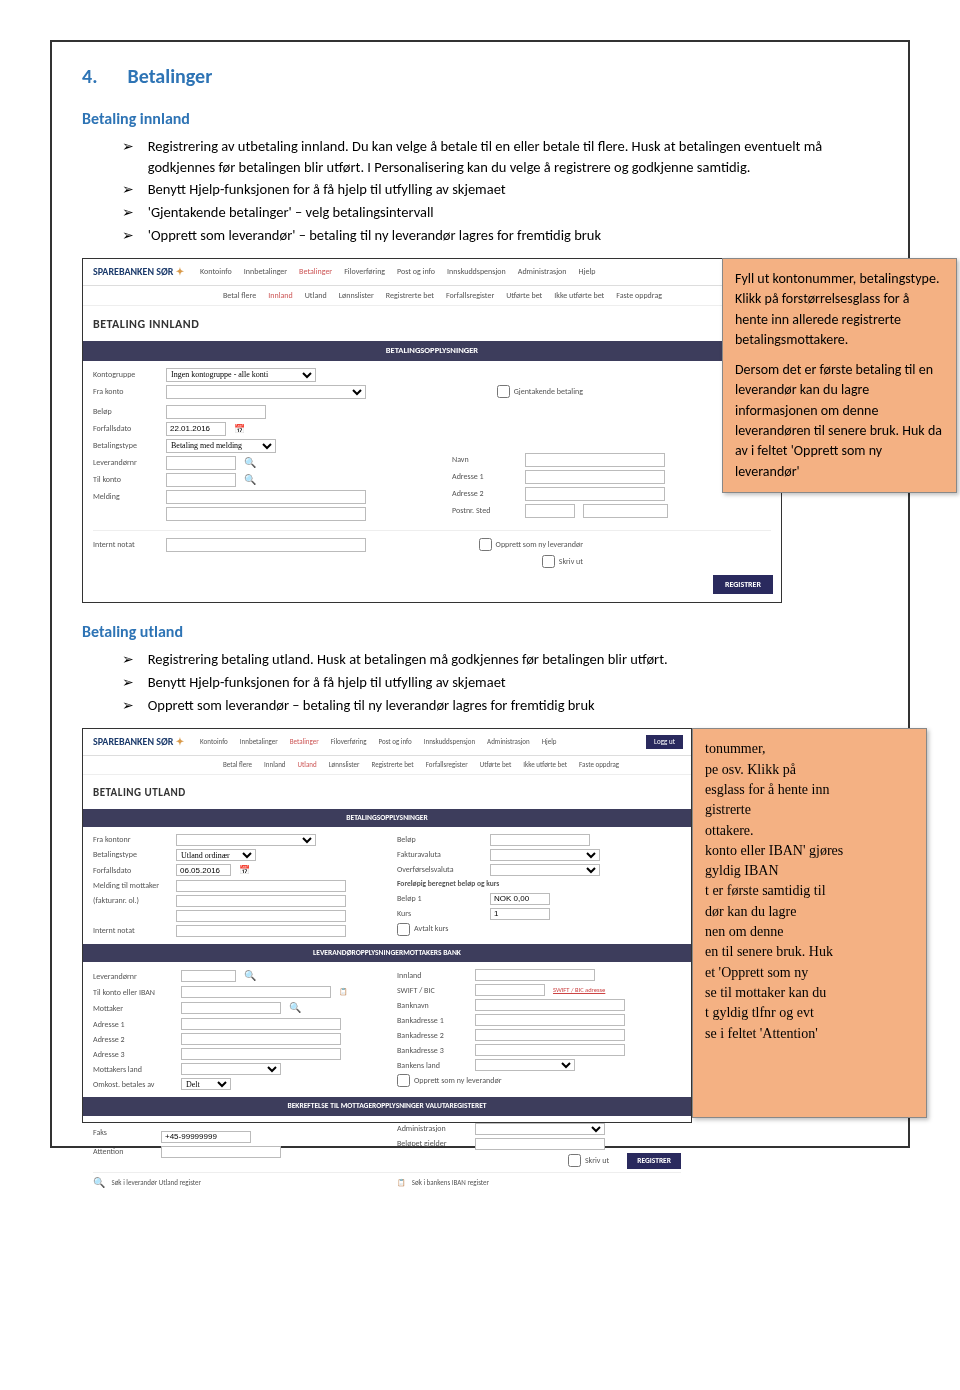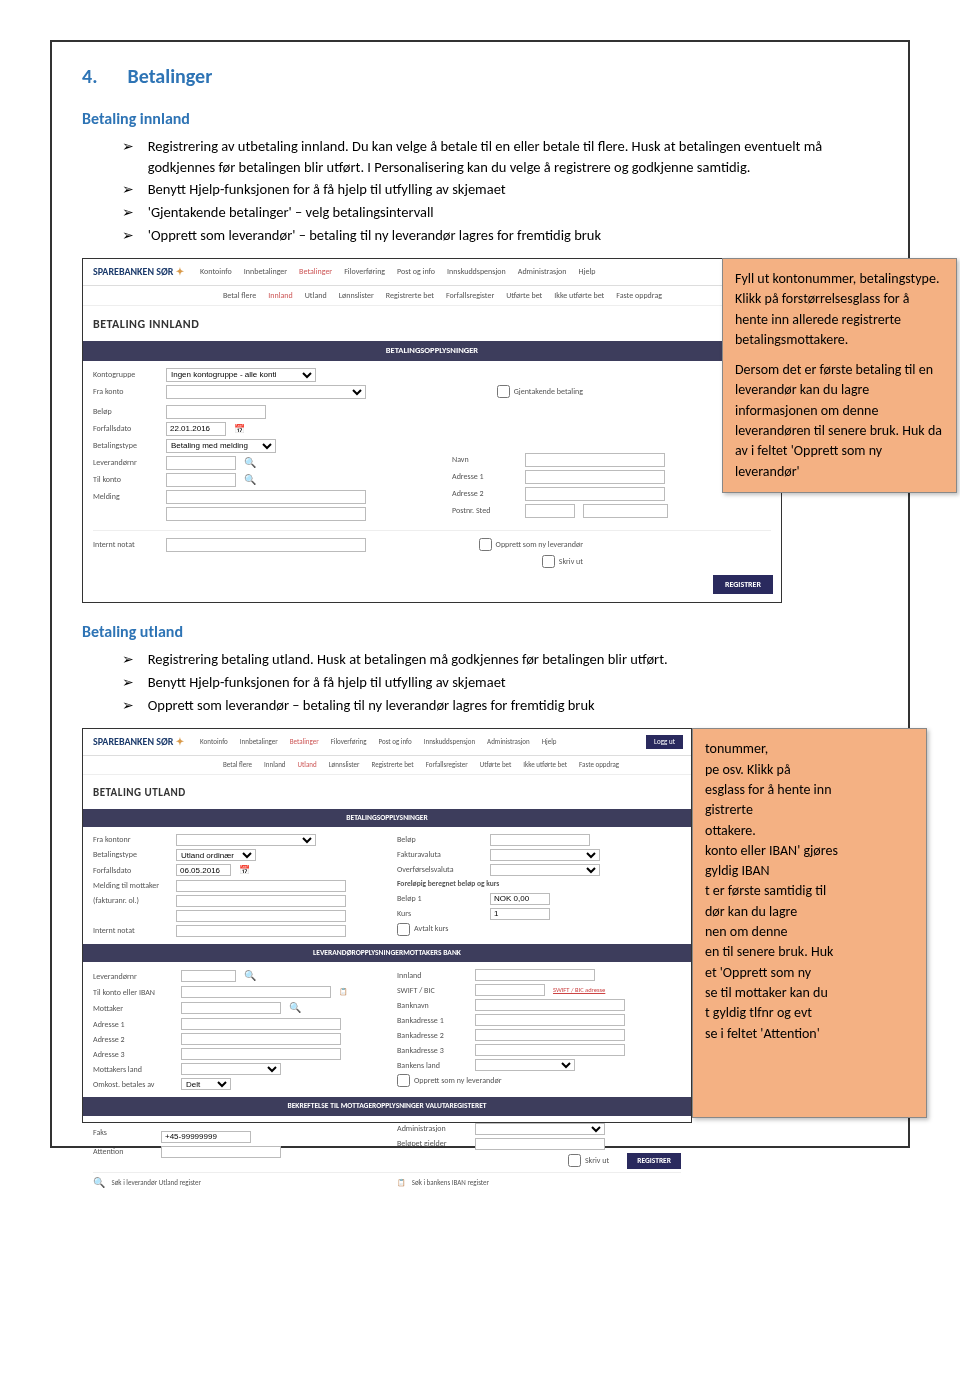--- a/index.html
+++ b/index.html
@@ -27,29 +27,29 @@
   .ss-tabs { display: flex; gap: 12px; font-size: 8px; }
   .ss-tabs .active { color: #c55; }
   .ss-subtabs { display: flex; gap: 12px; font-size: 8px; padding: 4px 10px 4px 140px; border-bottom: 1px solid #eee; }
   .ss-subtabs .active { color: #c55; }
   .ss-title { font-size: 12px; font-weight: 600; color: #333; padding: 10px 10px 8px; letter-spacing: .5px; }
   .ss-bar { background: #3d3d5c; color: #fff; font-size: 8.5px; padding: 4px 10px; font-weight: bold; display:flex; justify-content:center; }
   .ss-form { padding: 4px 10px; }
   .ss-row { display: flex; align-items: center; gap: 8px; margin: 3px 0; }
   .ss-label { width: 65px; font-size: 8px; color: #555; }
   .ss-input { border: 1px solid #bbb; background: #fff; height: 14px; font-size: 8px; padding: 0 3px; }
-  .ss-sel { border: 1px solid #bbb; background: #fff; height: 14px; font-size: 8px; }
+  .ss-sel { border: 1px solid #bbb; background: #fff; height: 14px; font-size: 8px; font-family: Liberation Serif, serif; }
   .ss-chk { font-size: 8px; display: flex; align-items: center; gap: 4px; }
   .ss-btn-reg { background: #2a2a5e; color: #fff; font-size: 8px; padding: 4px 12px; font-weight: bold; position: absolute; right: 8px; bottom: 8px; }
   .mag { color: #c44; font-size: 10px; }
   .cal { color: #c44; font-size: 9px; }
 
   
   .ss2 { width: 610px; height: 395px; margin-top: 6px; }
-  .callout2 { position: absolute; background: #f4b183; border: 1px solid #888; box-shadow: 2px 2px 4px rgba(0,0,0,0.25); padding: 10px 12px; font-size: 14px; line-height: 1.45; color: #000; z-index: 0; }
+  .callout2 { position: absolute; background: #f4b183; border: 1px solid #888; box-shadow: 2px 2px 4px rgba(0,0,0,0.25); padding: 10px 12px; font-size: 14px; line-height: 1.45; color: #000; z-index: 0; font-family: Liberation Serif, serif; }
   .ss2-wrap { position: relative; z-index: 1; }
   .login-btn { position:absolute; right:8px; top:6px; background:#2a2a5e; color:#fff; font-size:7px; padding:2px 8px; }
 
   .two-col { display: flex; gap: 40px; }
 </style>
 </head>
 <body>
 
 <div class="page-border">
 

